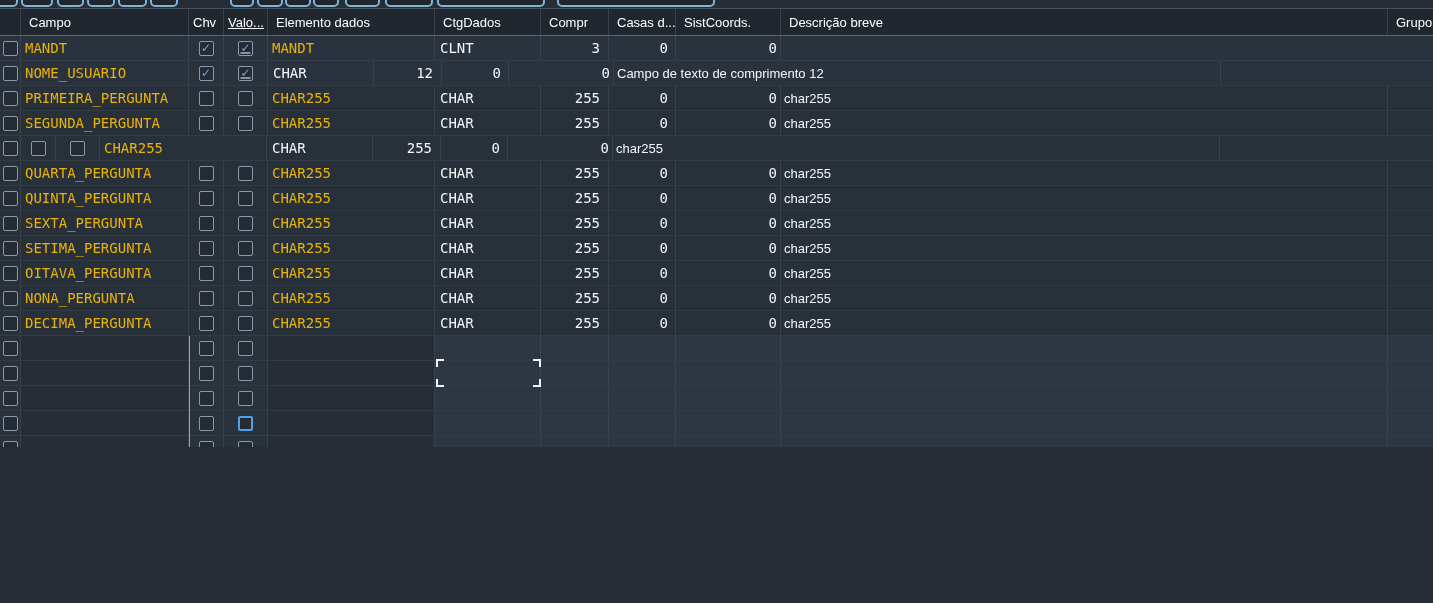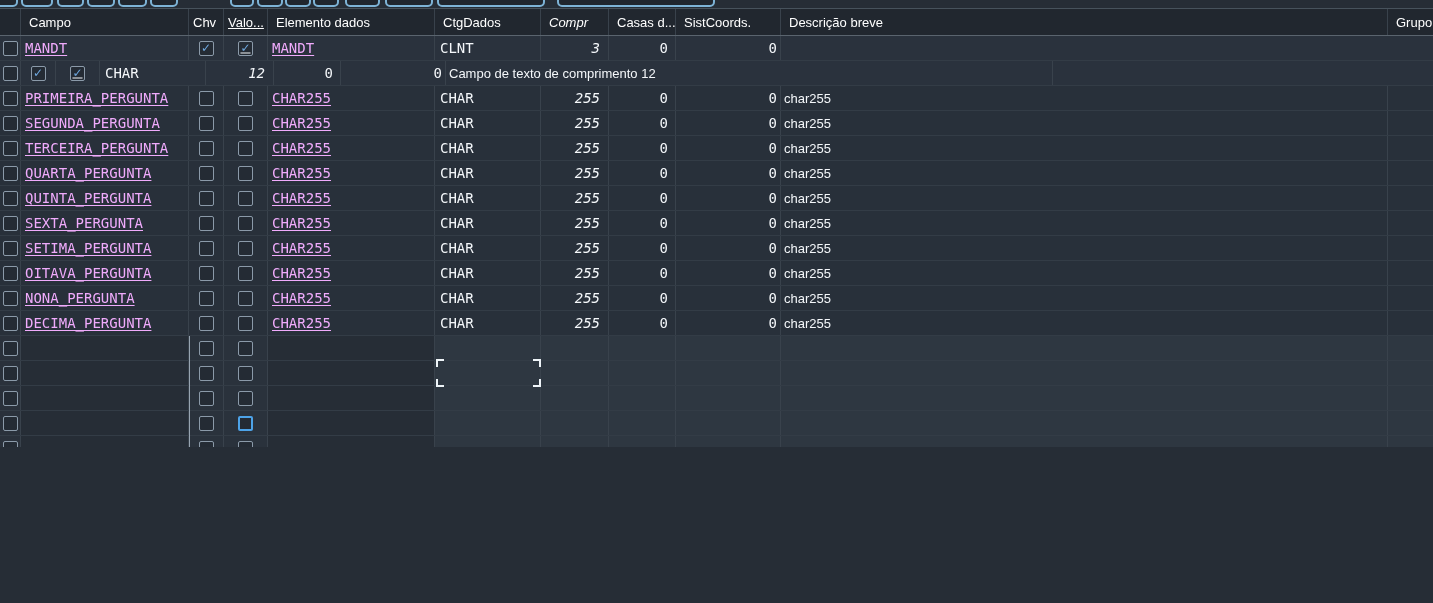--- a/index.html
+++ b/index.html
@@ -22,27 +22,27 @@
   .row{display:flex;height:25px;background:#28303a;border-bottom:1px solid #333c46;}
   .row.key{background:#2a323d;}
   .cell{display:flex;align-items:center;border-right:1px solid #39424c;overflow:hidden;
         white-space:nowrap;font-size:14px;font-family:"DejaVu Sans Mono",monospace;}
   .c0{width:21px;flex:none;}
   .c1{width:168px;flex:none;padding-left:4px;}
   .c2{width:35px;flex:none;justify-content:center;}
   .c3{width:44px;flex:none;justify-content:center;text-decoration:underline;}
   .c4{width:167px;flex:none;padding-left:4px;text-align:center;}
   .c5{width:106px;flex:none;padding-left:5px;}
-  .c6{width:68px;flex:none;justify-content:flex-end;padding-right:8px;font-style:italic;}
+  .c6{width:68px;flex:none;justify-content:flex-end;padding-right:8px;}
   .c7{width:67px;flex:none;justify-content:flex-end;padding-right:7px;}
   .c8{width:105px;flex:none;justify-content:flex-end;padding-right:3px;}
   .c9{width:607px;flex:none;padding-left:3px;font-family:"Liberation Sans",sans-serif;font-size:13px;}
   .c10{flex:1 1 auto;border-right:none;}
 
-  a.lnk{color:#f0abfc;text-decoration:underline;text-underline-offset:2px;cursor:pointer;}
+  a.lnk{color:#eab308;text-underline-offset:2px;cursor:pointer;}
 
   
   .cb{display:inline-flex;align-items:center;justify-content:center;width:15px;height:15px;
       border:1px solid #8b9aa9;border-radius:2px;background:#242b34;cursor:pointer;}
   .cb .mk{display:none;font-size:12px;line-height:1;color:#6fa9e0;font-family:"DejaVu Sans",sans-serif;
           transform:translateY(-0.5px);}
   .cb.on .mk{display:block;}
   .cb.focus{border:2px solid #4da3e8;}
   .c0 .cb{margin-left:3px;}
 
@@ -133,20 +133,23 @@
           <div class="cell c5">CLNT</div>
           <div class="cell c6">3</div>
           <div class="cell c7">0</div>
           <div class="cell c8">0</div>
           <div class="cell c10"></div>
         </div>
         <div class="row key">
           <div class="cell c0">
             <span class="cb"></span>
           </div>
+          <div class="cell c1">
+            <a class="lnk">NOME_USUARIO</a>
+          </div>
           <div class="cell c2">
             <span class="cb on">
               <span class="mk">✓</span>
             </span>
           </div>
           <div class="cell c3">
             <span class="cb on">
               <span class="mk">✓</span>
             </span>
           </div>
@@ -199,23 +202,20 @@
           <div class="cell c5">CHAR</div>
           <div class="cell c6">255</div>
           <div class="cell c7">0</div>
           <div class="cell c8">0</div>
           <div class="cell c9">char255</div>
           <div class="cell c10"></div>
         </div>
         <div class="row">
           <div class="cell c0">
             <span class="cb"></span>
-          </div>
-          <div class="cell c1">
-            <a class="lnk">TERCEIRA_PERGUNTA</a>
           </div>
           <div class="cell c2">
             <span class="cb"></span>
           </div>
           <div class="cell c3">
             <span class="cb"></span>
           </div>
           <div class="cell c4">
             <a class="lnk">CHAR255</a>
           </div>

